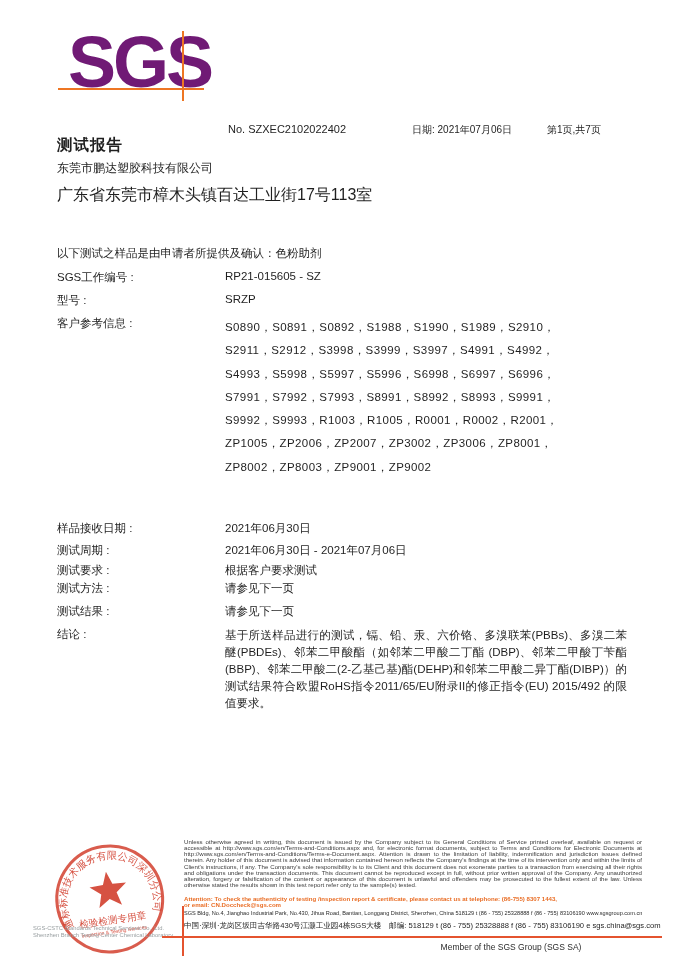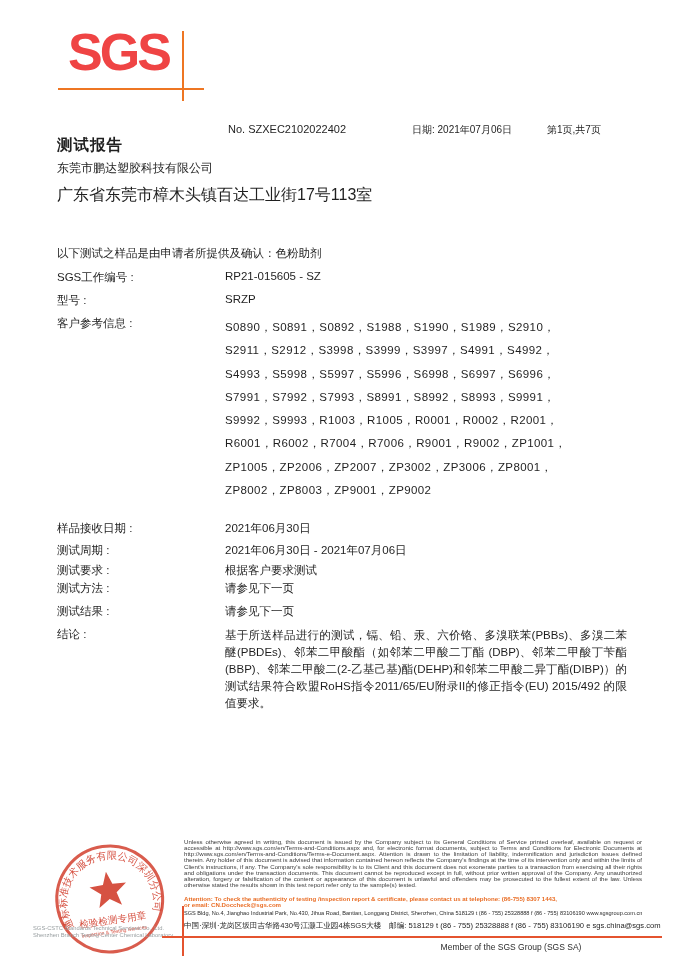--- a/index.html
+++ b/index.html
@@ -3,22 +3,22 @@
 <meta charset="utf-8">
 <style>
   html,body{margin:0;padding:0;background:#e8e8e8;}
   .page{
     position:relative;width:677px;height:959px;background:#ffffff;
     font-family:"Liberation Sans","DejaVu Sans",sans-serif;color:#1f1f1f;
     overflow:hidden;margin:0 auto;
   }
   
   .logo-text{
-    position:absolute;left:68px;top:26px;font-size:52px;font-weight:bold;
-    color:#ef4444;letter-spacing:-3px;line-height:1;
+    position:absolute;left:68px;top:26px;font-size:72px;font-weight:bold;
+    color:#701a75;letter-spacing:-3px;line-height:1;
   }
   .logo-hline{position:absolute;left:58px;top:88px;width:146px;height:2px;background:#ee7623;}
   .logo-vline{position:absolute;left:182px;top:31px;width:2px;height:70px;background:#ee7623;}
   
   .title{position:absolute;left:57px;top:119px;font-size:15.5px;font-weight:bold;letter-spacing:1px;margin-top:16px;}
   .report-no{position:absolute;left:228px;top:123px;font-size:11px;text-align:center;}
   .report-date{position:absolute;left:412px;top:123px;font-size:10px;}
   .report-pages{position:absolute;left:547px;top:123px;font-size:10px;}
   .applicant{position:absolute;left:57px;top:160px;font-size:12px;}
   .applicant-addr{position:absolute;left:57px;top:185px;font-size:16px;}
@@ -70,21 +70,20 @@
   </div>
 
   <div class="row" style="top:316px">
     <div class="label">客户参考信息 :</div>
     <div class="value">
       <div class="ref-line">S0890，S0891，S0892，S1988，S1990，S1989，S2910，</div>
       <div class="ref-line">S2911，S2912，S3998，S3999，S3997，S4991，S4992，</div>
       <div class="ref-line">S4993，S5998，S5997，S5996，S6998，S6997，S6996，</div>
       <div class="ref-line">S7991，S7992，S7993，S8991，S8992，S8993，S9991，</div>
       <div class="ref-line">S9992，S9993，R1003，R1005，R0001，R0002，R2001，</div>
-      <div class="ref-line">R6001，R6002，R7004，R7006，R9001，R9002，ZP1001，</div>
       <div class="ref-line">ZP1005，ZP2006，ZP2007，ZP3002，ZP3006，ZP8001，</div>
       <div class="ref-line">ZP8002，ZP8003，ZP9001，ZP9002</div>
     </div>
   </div>
 
   <div class="row" style="top:521px">
     <div class="label">样品接收日期 :</div>
     <div class="value">2021年06月30日</div>
   </div>
 

